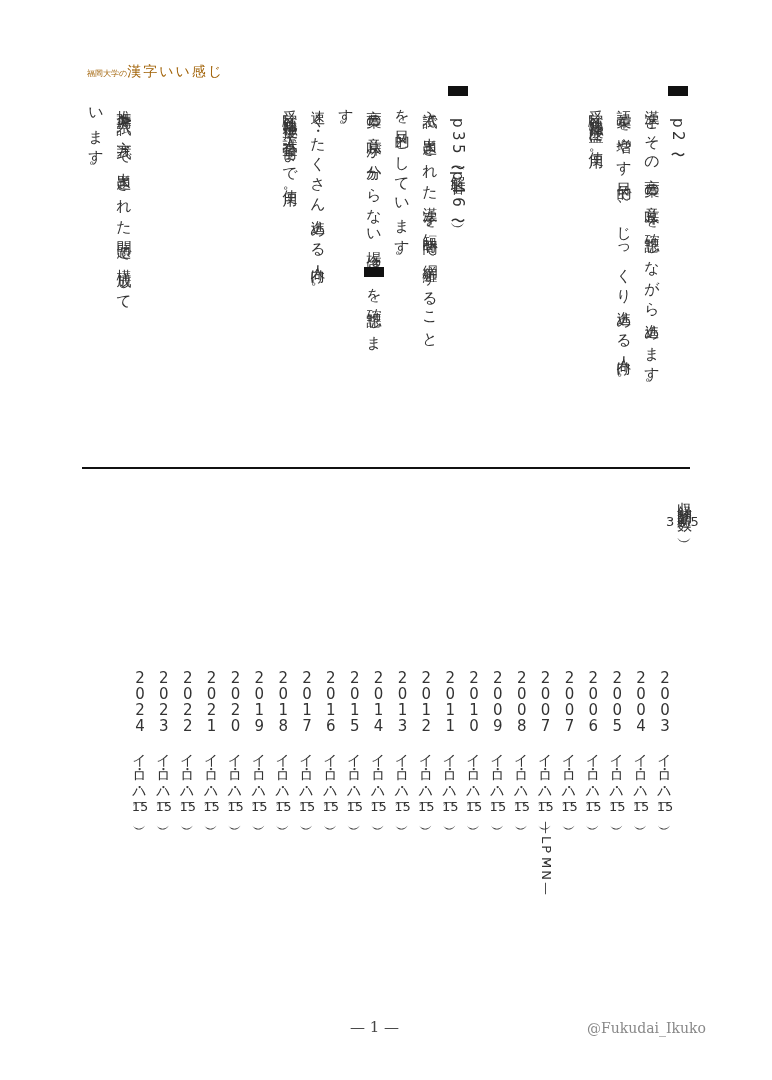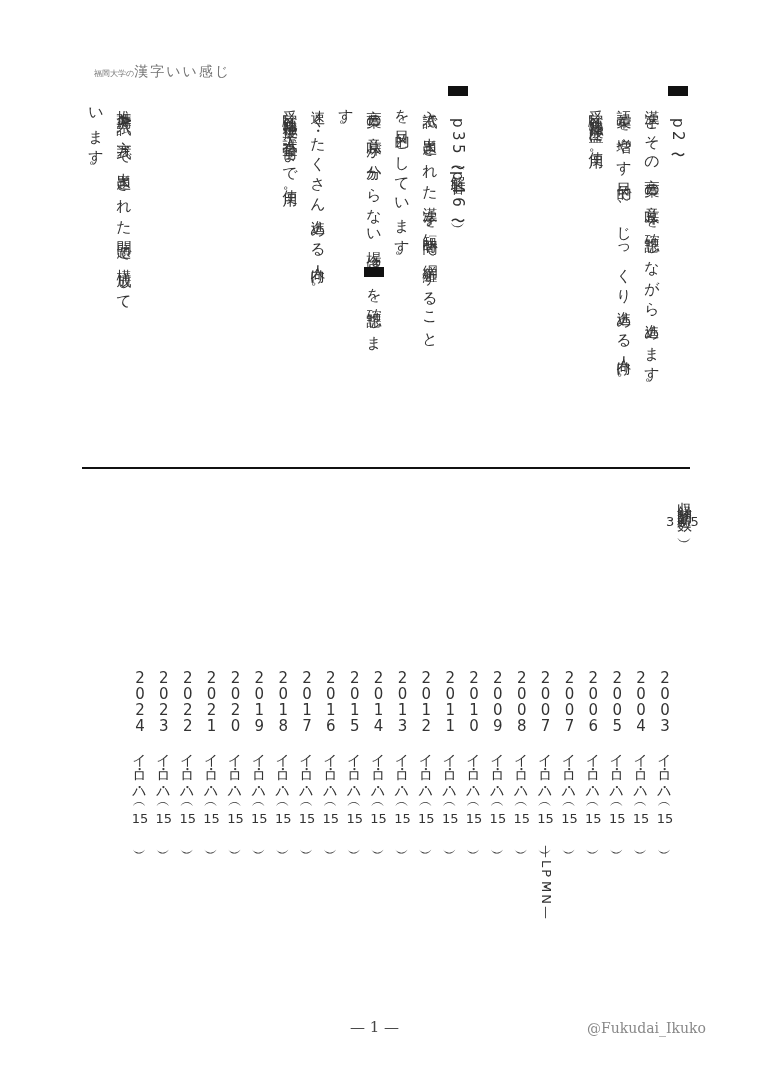--- a/index.html
+++ b/index.html
@@ -1,22 +1,22 @@
 <!DOCTYPE html>
 <html><head>
   <meta charset="utf-8">
   <style>
     html, body { margin: 0; padding: 0; background: #ffffff; }
     body {
       width: 772px; height: 1080px; position: relative; overflow: hidden;
       font-family: "DejaVu Sans", sans-serif; color: #222;
     }
     .header {
-      position: absolute; left: 94px; top: 62px;
-      font-family: Liberation Serif, serif; color: #737373;
+      position: absolute; left: 87px; top: 62px;
+      font-family: Liberation Serif, serif; color: #a16207;
       white-space: nowrap;
     }
     .header .small { font-size: 8px; }
     .header .big { font-size: 14px; letter-spacing: 2px; }
 
     .vcol {
       position: absolute; top: 86px;
       writing-mode: vertical-rl;
       font-size: 15px; line-height: 24px; letter-spacing: 3.5px;
       color: #333; white-space: nowrap;
@@ -40,21 +40,21 @@
     }
     .year-col {
       display: flex; flex-direction: column; align-items: center;
       width: 20px; font-size: 15px; line-height: 16px; color: #333;
     }
     .year-col .digits { display: flex; flex-direction: column; align-items: center; }
     .year-col .iro {
       writing-mode: vertical-rl; margin-top: 10px; letter-spacing: 1px;
       font-size: 14px; white-space: nowrap;
     }
-    .year-col .num { font-size: 13px; margin: 14px 0; }
+    .year-col .num { font-size: 13px; margin: 2px 0; }
     .paren { writing-mode: vertical-rl; font-size: 14px; }
     .extra {
       writing-mode: vertical-rl; font-size: 13px; margin-top: 4px; white-space: nowrap;
       letter-spacing: 2px;
     }
     .footer-page {
       position: absolute; top: 1018px; left: 350px;
       font-family: "DejaVu Serif", serif; font-size: 15px; color: #444;
     }
     .footer-credit {

